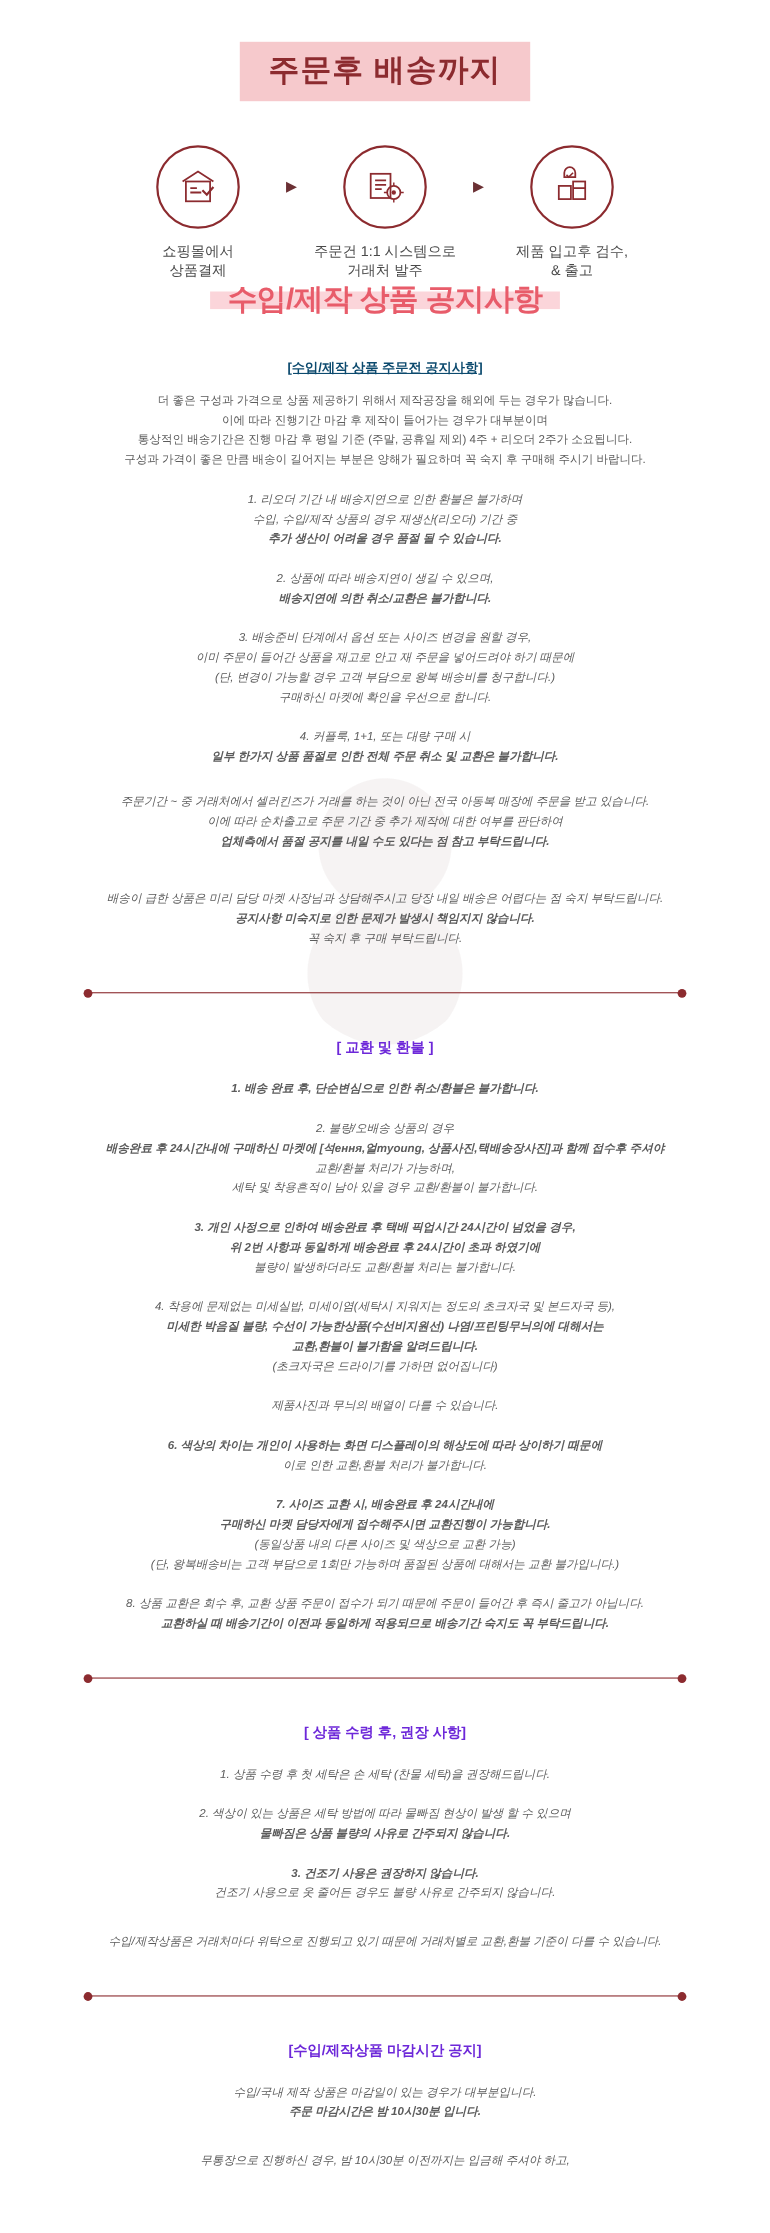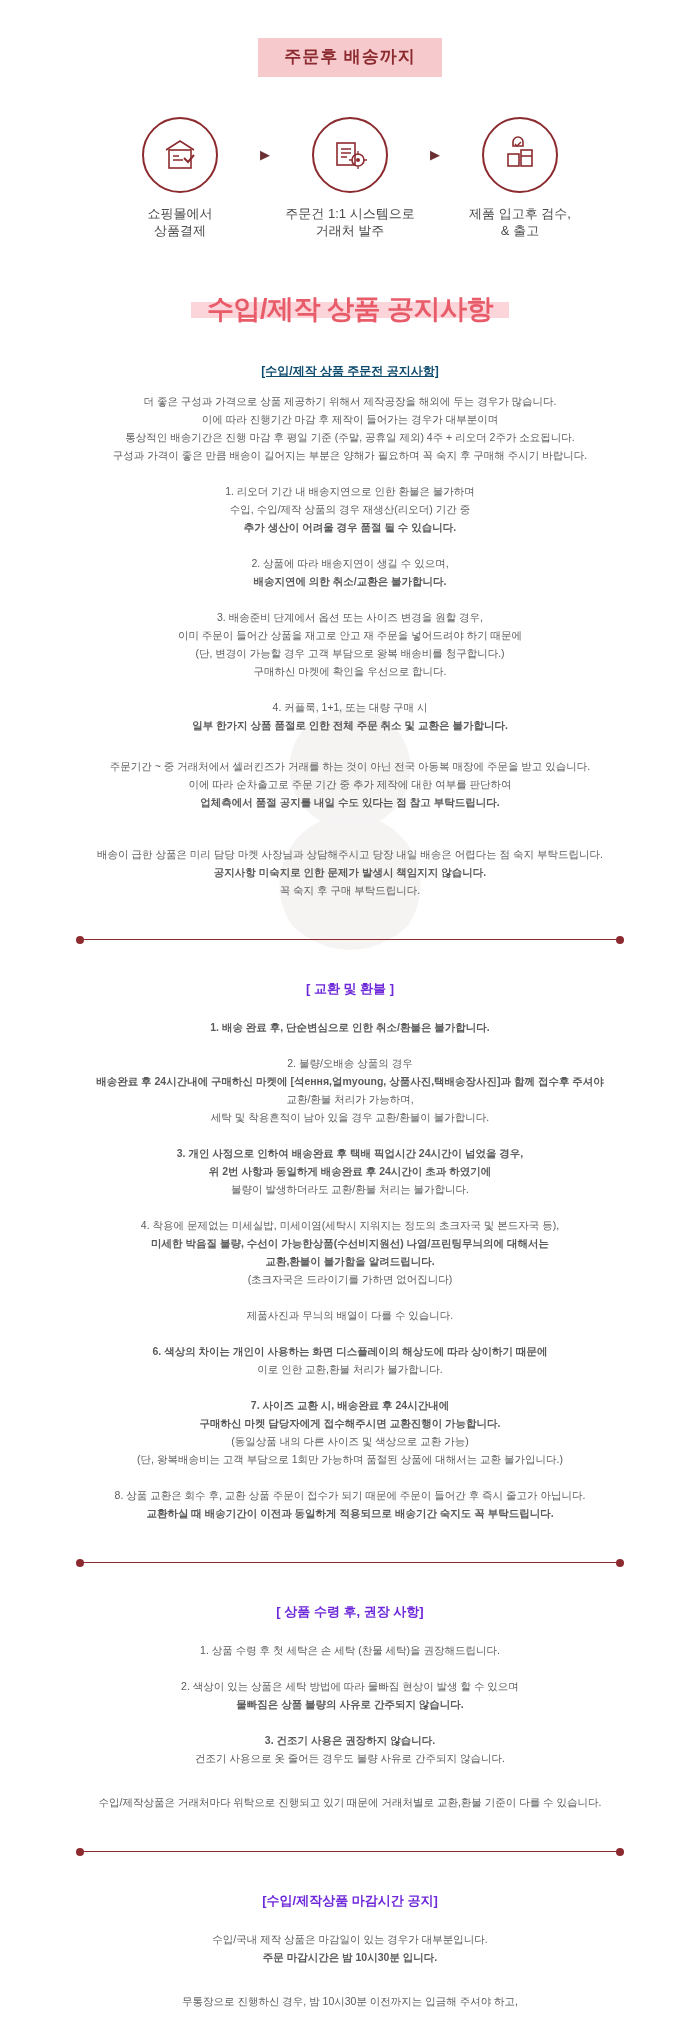--- a/index.html
+++ b/index.html
@@ -34,21 +34,21 @@
   .content{position:relative;z-index:2;}
 
   
   .banner-wrap{padding-top:38px;text-align:center;}
   .banner{
     display:inline-block;
     background:#f6c9cc;
     padding:7px 26px 9px 26px;
   }
   .banner span{
-    font-size:17px;
+    font-size:28px;
     font-weight:bold;
     color:#8c2b2f;
     letter-spacing:1px;
   }
 
   
   .steps{
     margin:40px auto 0 auto;
     width:520px;
     display:flex;
@@ -76,21 +76,21 @@
   }
   .arrow{
     width:30px;
     padding-top:30px;
     text-align:center;
     color:#6b3034;
     font-size:13px;
   }
 
   
-  .sec-title-wrap{text-align:center;margin-top:52px;}
+  .sec-title-wrap{text-align:center;}
   .sec-title{
     display:inline-block;
     position:relative;
     padding:0 16px;
     font-size:27px;
     font-weight:bold;
     color:#e85c6a;
     letter-spacing:-0.5px;
   }
   .sec-title .hl{
@@ -137,27 +137,28 @@
   .divider:before{left:-4px;}
   .divider:after{right:-4px;}
 
   .sub-head{
     font-size:13px;
     font-weight:bold;
     color:#6d28d9;
     text-align:center;
     margin-bottom:20px;
   }
-  .item{margin-top:18px;}
+  .item{margin-top:18px;font-style:italic;}
   .foot-note{
     margin-top:26px;
     font-size:10.5px;
     line-height:18px;
     color:#5b5b5b;
     text-align:center;
+    font-style:italic;
   }
 </style>
 </head>
 <body>
 
 <div class="page">
   <div class="watermark"></div>
   <div class="content">
 
     <div class="banner-wrap">

